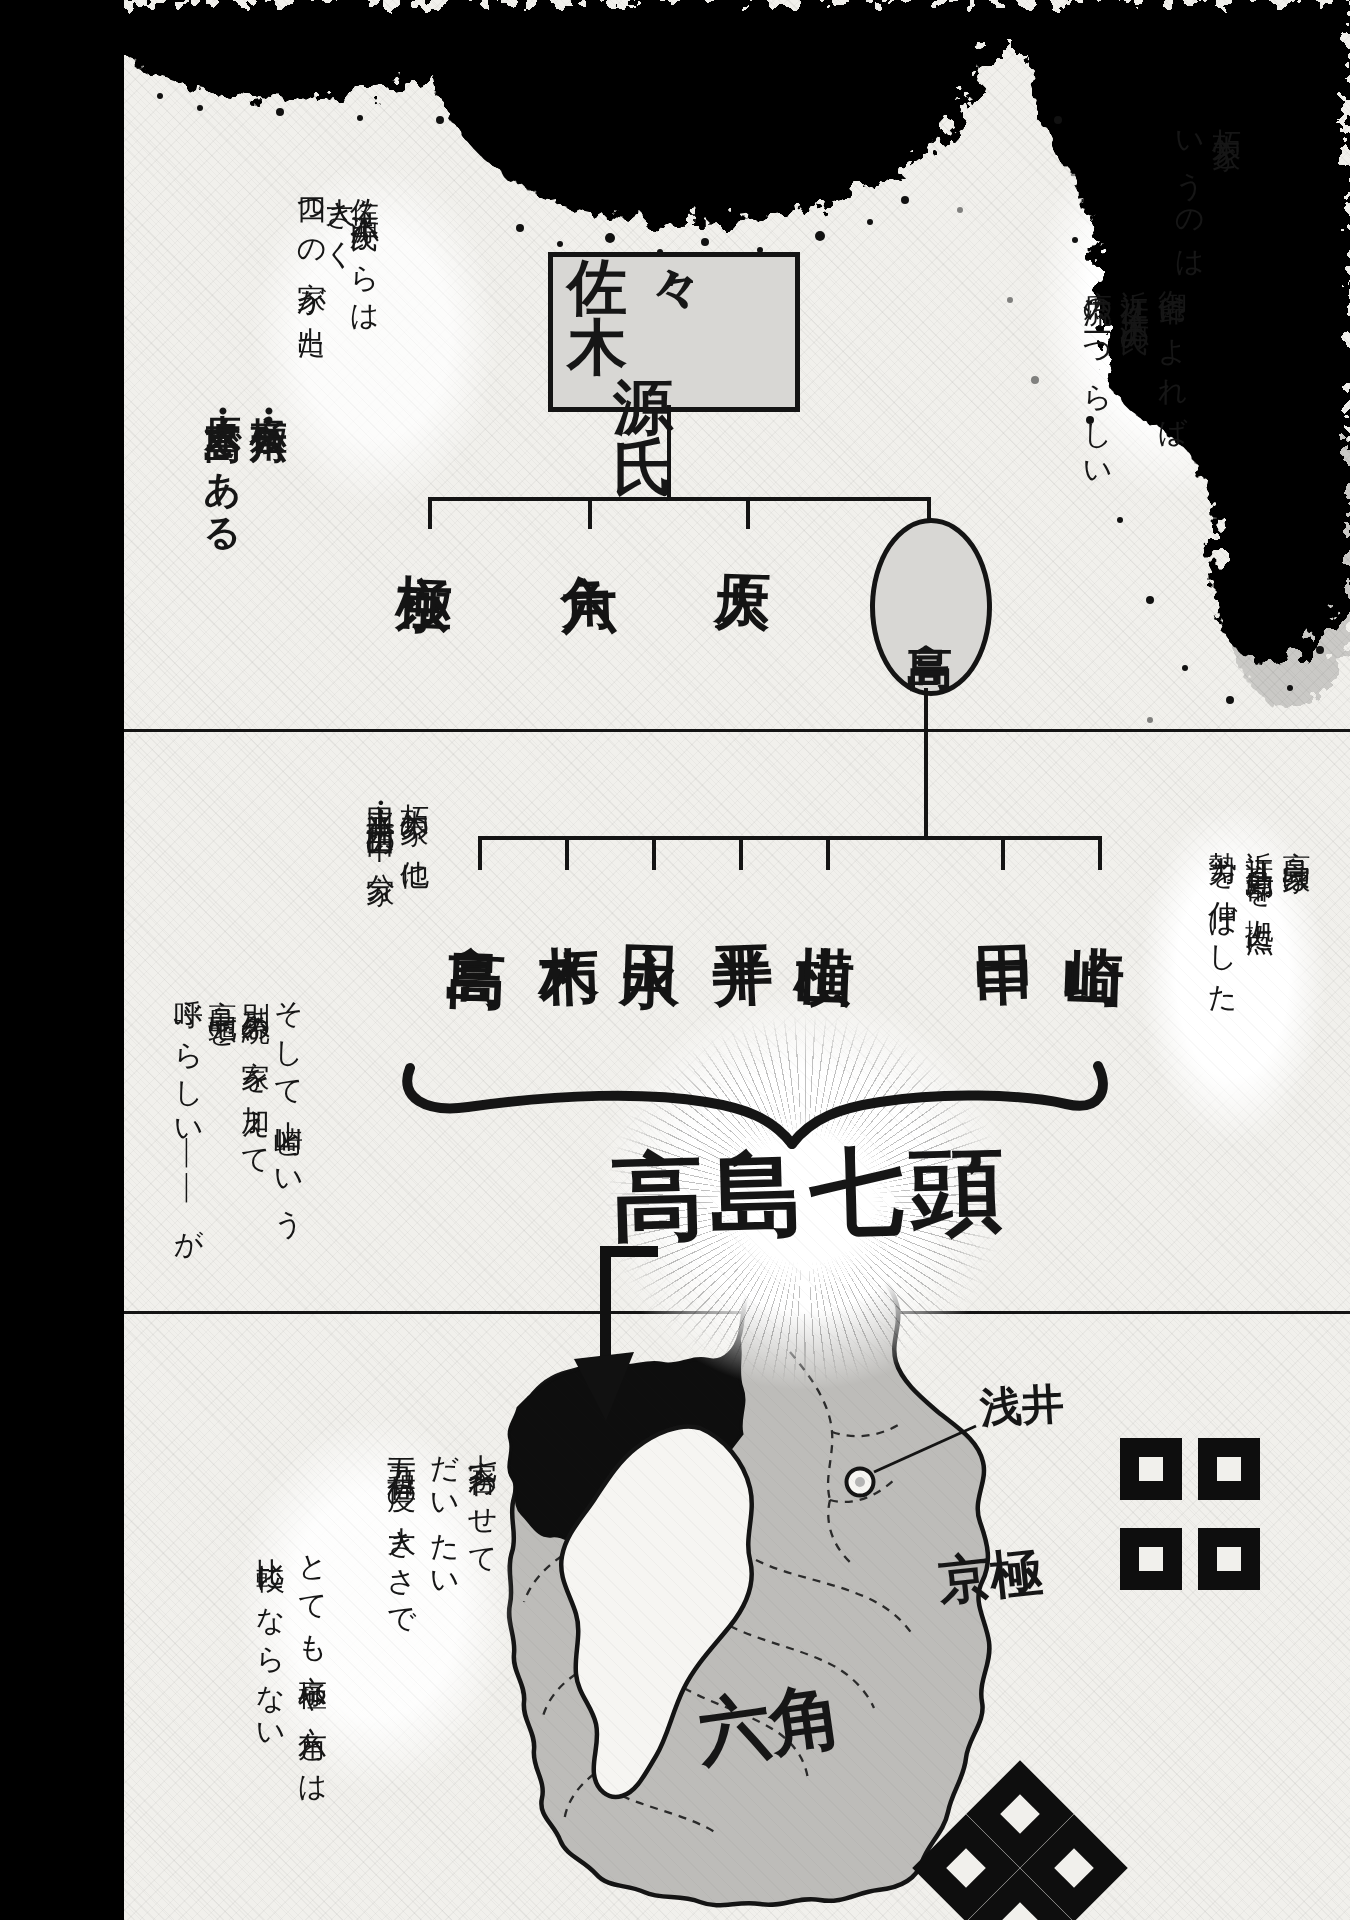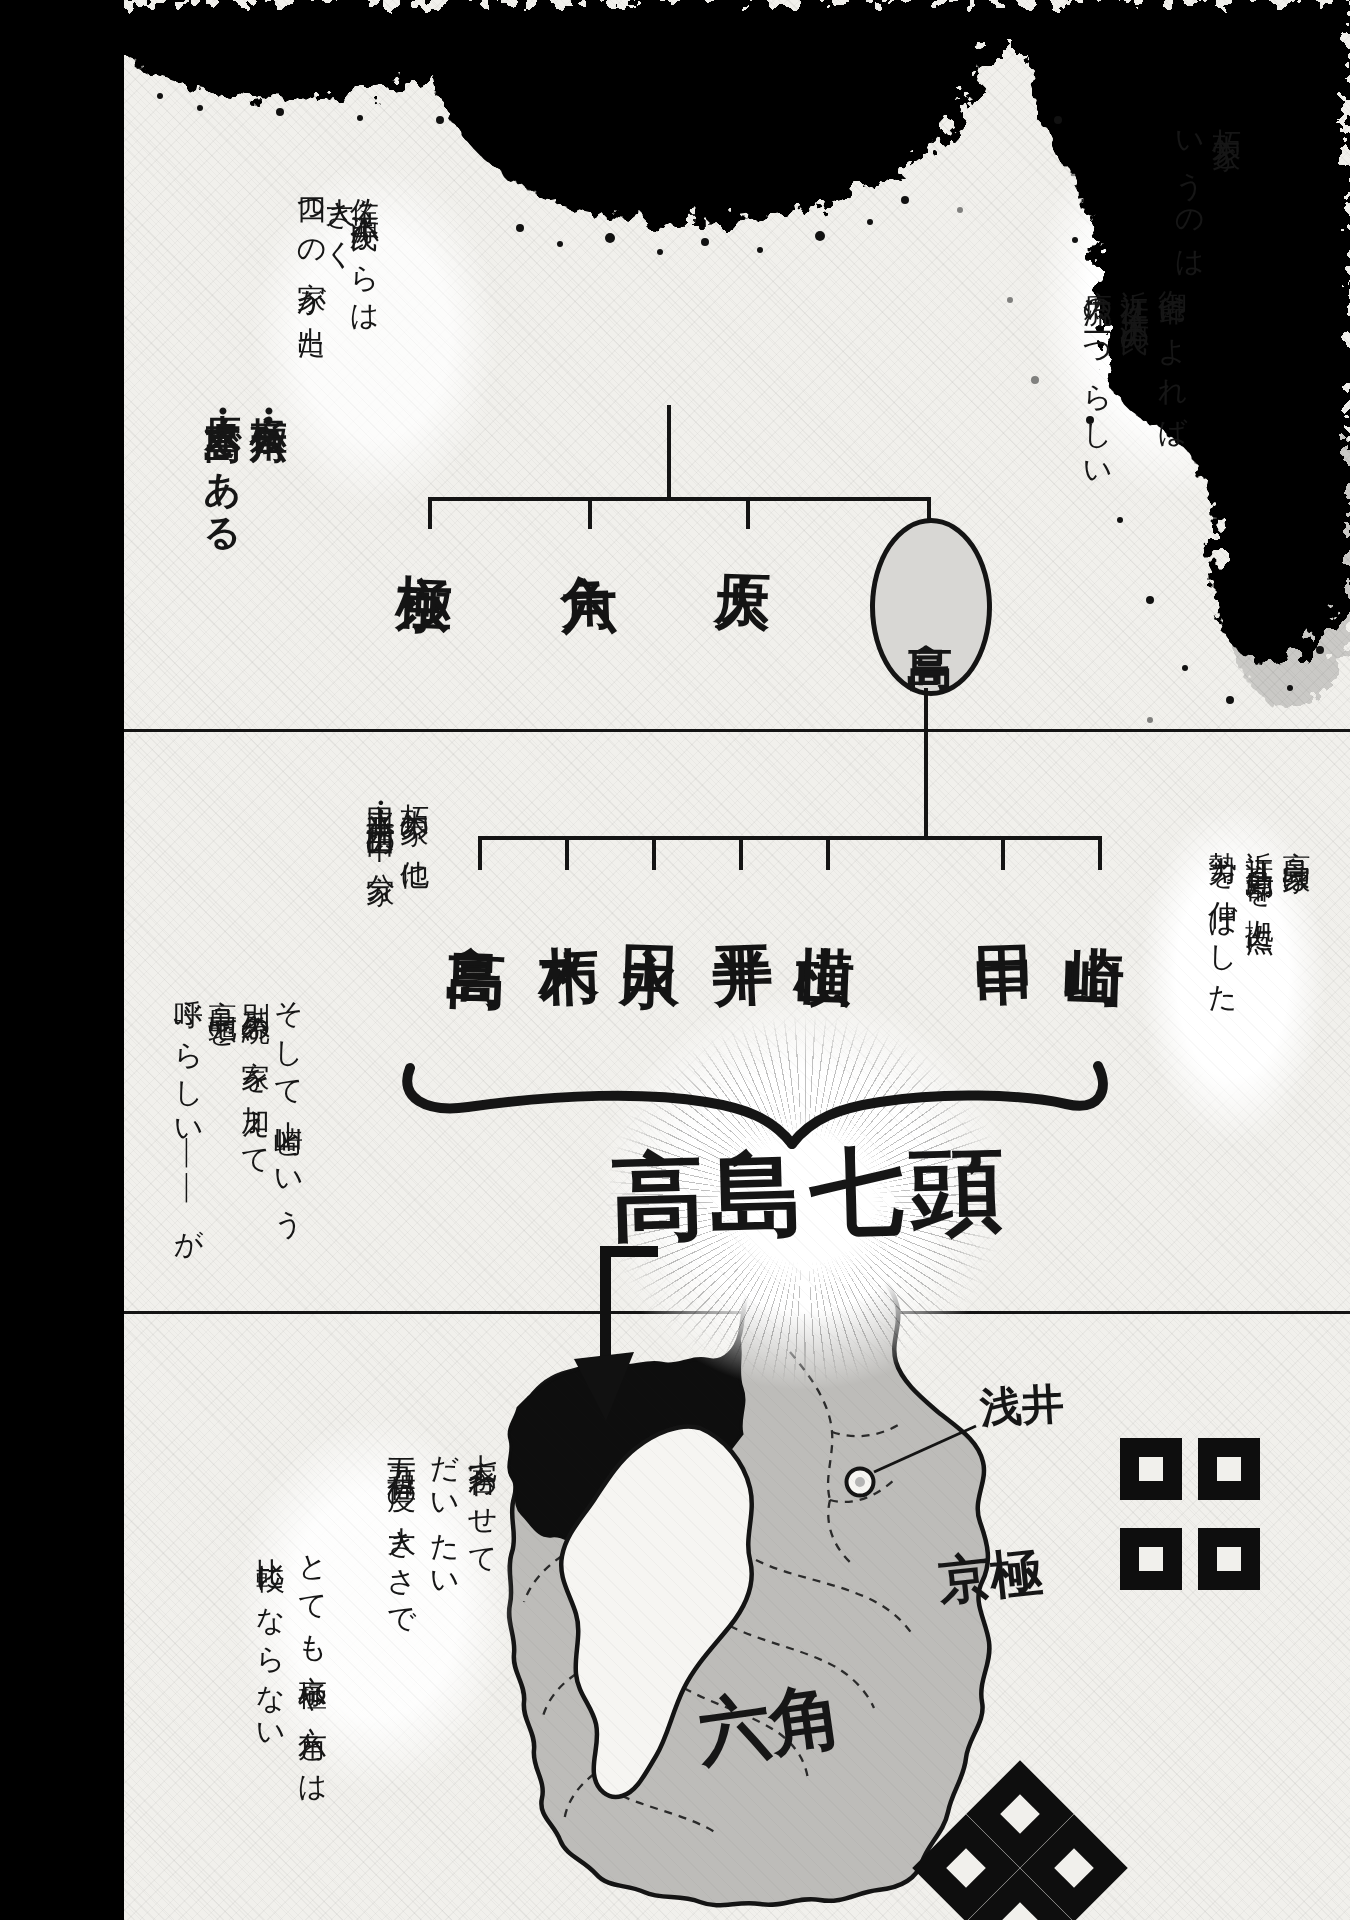--- a/index.html
+++ b/index.html
@@ -106,20 +106,24 @@
       <rect x="982" y="1884" width="76" height="76" transform="rotate(45 1020 1922)"></rect>
     </g>
     <g fill="#f1f0ec">
       <rect x="1006" y="1800" width="28" height="28" transform="rotate(45 1020 1814)"></rect>
       <rect x="952" y="1854" width="28" height="28" transform="rotate(45 966 1868)"></rect>
       <rect x="1060" y="1854" width="28" height="28" transform="rotate(45 1074 1868)"></rect>
       <rect x="1006" y="1908" width="28" height="28" transform="rotate(45 1020 1922)"></rect>
     </g>
   </svg>
 
+  <div class="rootbox">
+    <div class="r1">佐々木</div>
+    <div class="r2">源氏</div>
+  </div>
   <div class="tline" style="left:667px;top:405px;width:4px;height:95px;"></div>
   <div class="tline" style="left:428px;top:497px;width:503px;height:4px;"></div>
   <div class="tline" style="left:428px;top:497px;width:4px;height:32px;"></div>
   <div class="tline" style="left:588px;top:497px;width:4px;height:32px;"></div>
   <div class="tline" style="left:746px;top:497px;width:4px;height:32px;"></div>
   <div class="tline" style="left:927px;top:497px;width:4px;height:24px;"></div>
 
   <div class="brush" style="left:400px;top:530px;font-size:56px;transform:rotate(2deg);">京極</div>
   <div class="brush" style="left:560px;top:530px;font-size:56px;transform:rotate(-2deg);">六角</div>
   <div class="brush" style="left:718px;top:530px;font-size:56px;transform:rotate(2deg);">大原</div>

